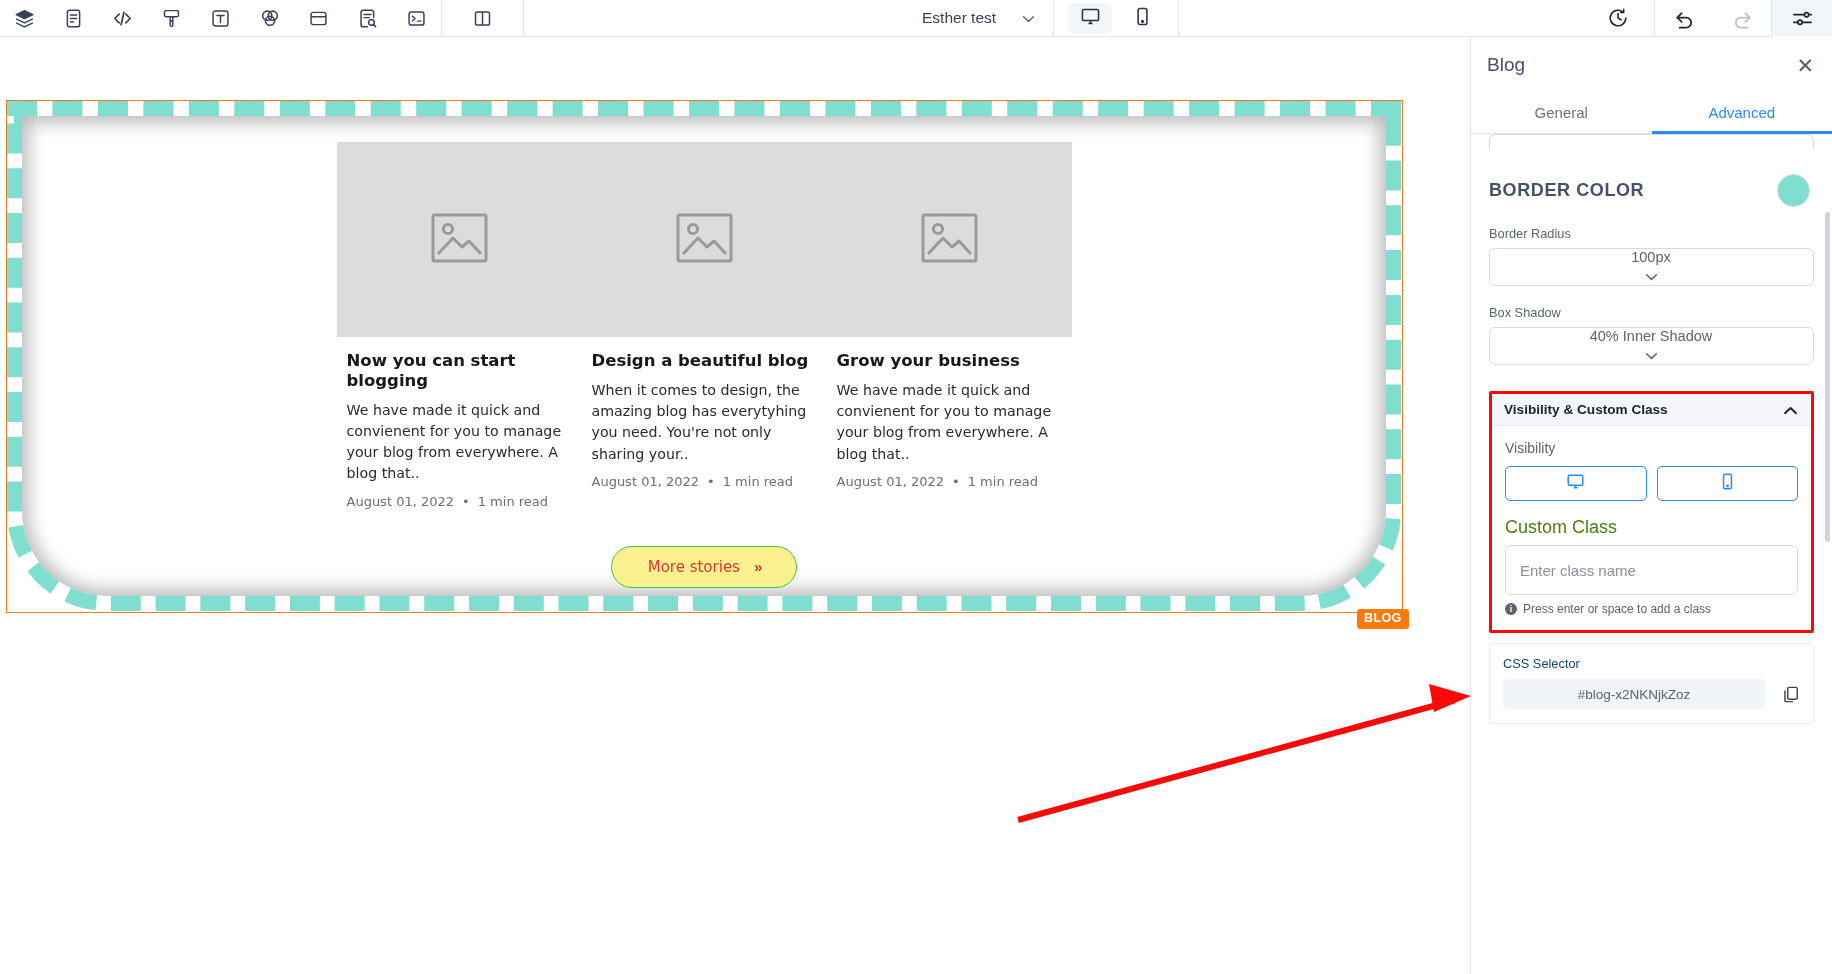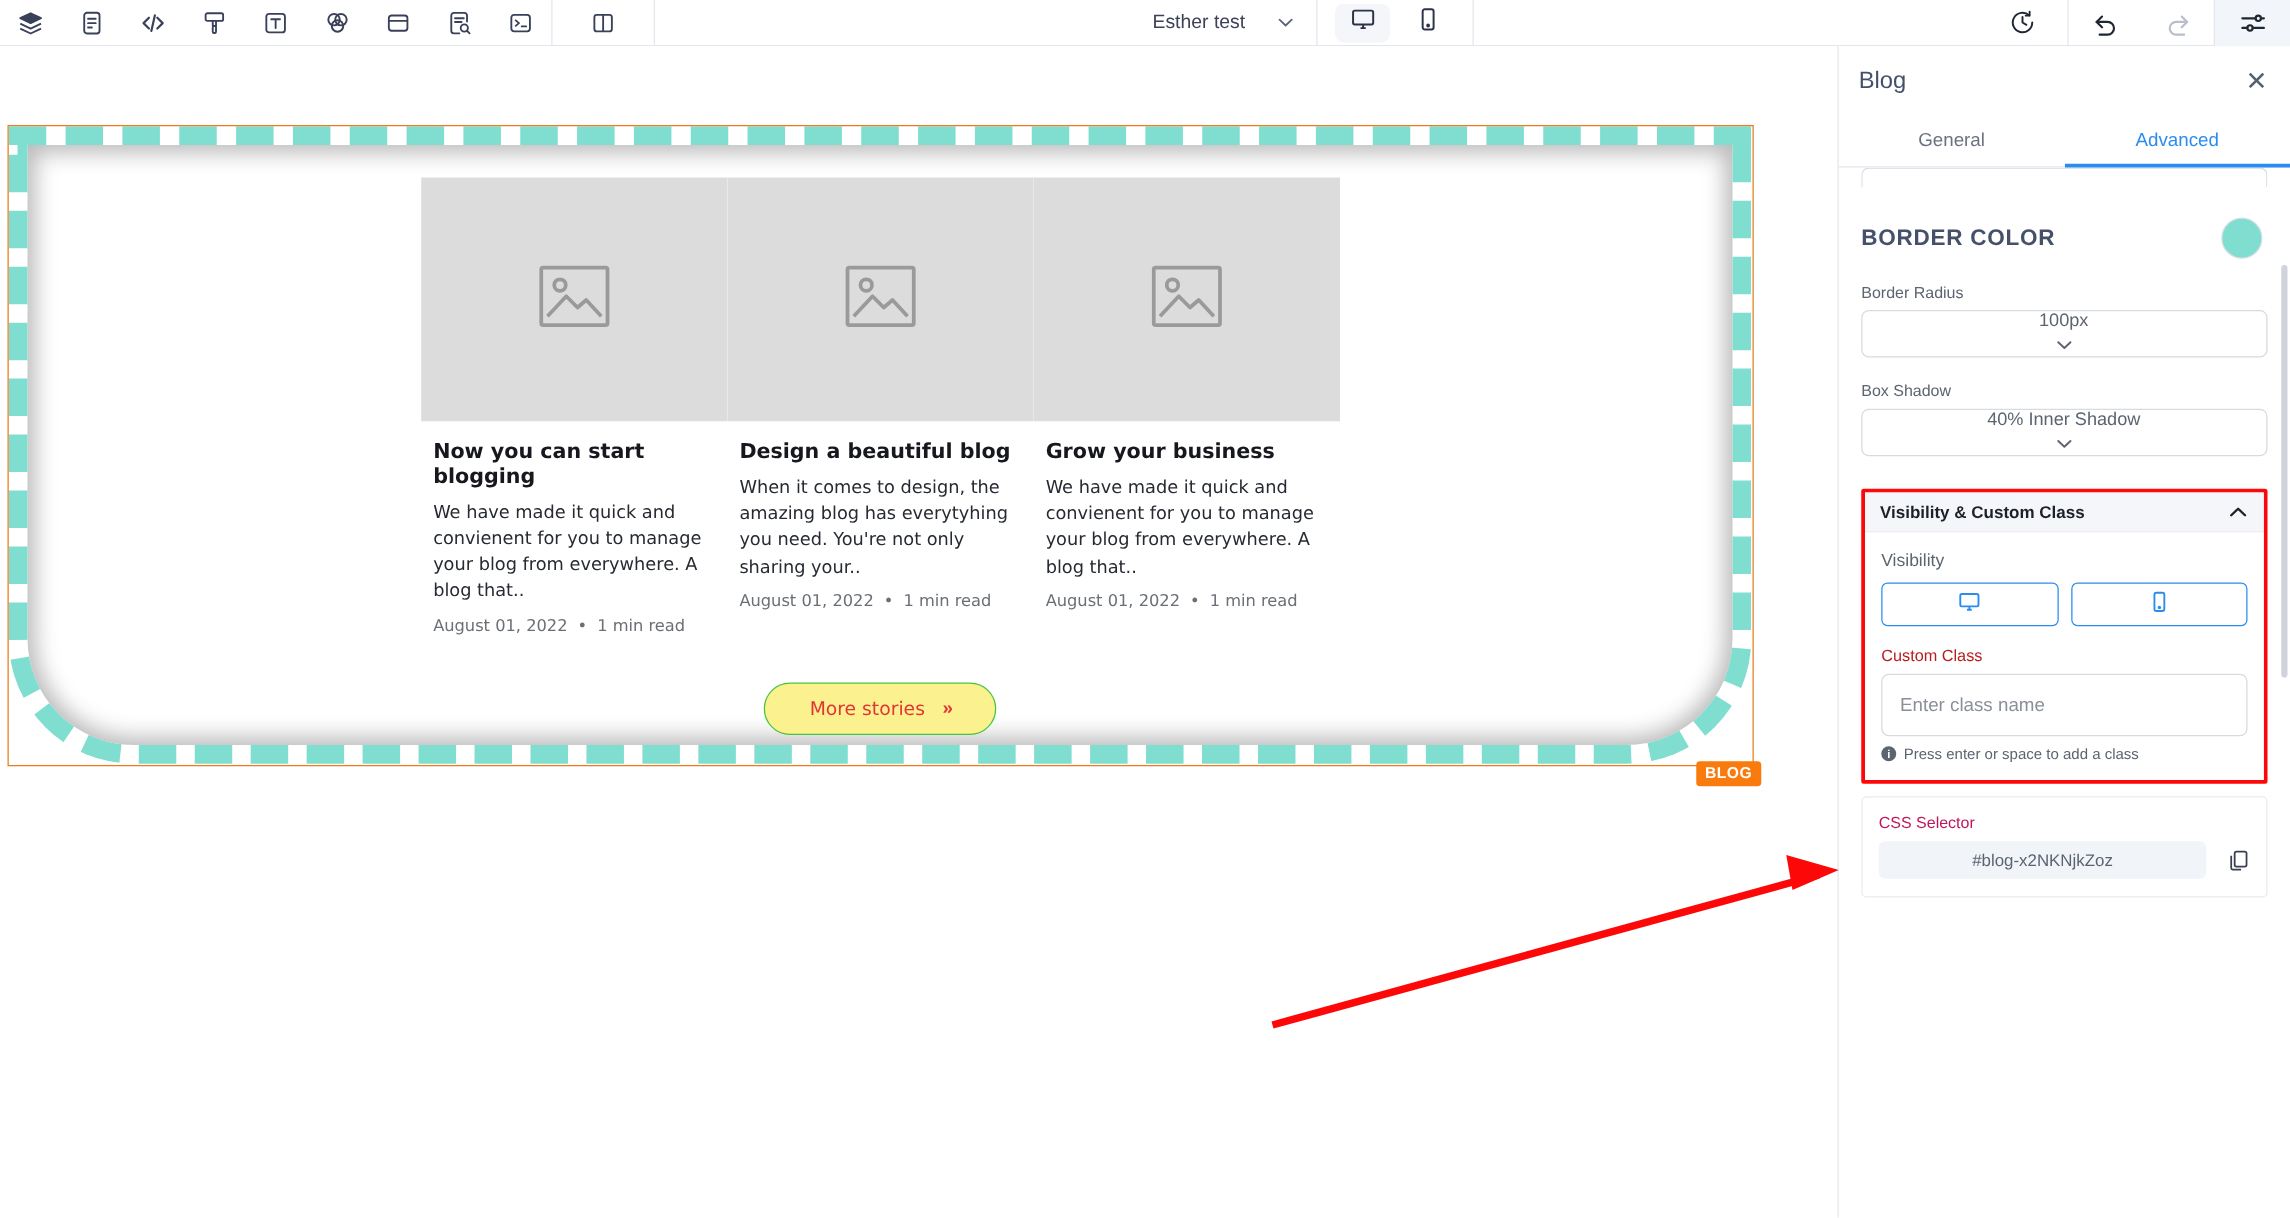--- a/index.html
+++ b/index.html
@@ -217,21 +217,21 @@
 
   .vis-label { font-size: 14px; color: #5c6470; margin-bottom: 10px; display: block; }
   .vis-row { display: flex; gap: 10px; }
   .vis-btn {
     flex: 1; height: 35px;
     border: 1.5px solid #2b8cf0; border-radius: 5px;
     display: flex; align-items: center; justify-content: center;
     cursor: pointer; background: #fff;
   }
 
-  .cc-label { font-size: 13px; color: #b91c1c; margin: 16px 0 7px 0; display: block; }
+  .cc-label { font-size: 18px; color: #4d7c0f; margin: 16px 0 7px 0; display: block; }
   .cc-input {
     width: 100%; height: 50px;
     border: 1px solid #d6dae1; border-radius: 6px;
     padding: 0 14px; font-size: 15px; color: #5c6470;
     font-family: "Liberation Sans", sans-serif;
     background: #fff; outline: none;
   }
   .cc-input::placeholder { color: #8a909a; }
   .cc-hint {
     display: flex; align-items: center; gap: 6px;
@@ -241,21 +241,21 @@
     width: 12px; height: 12px; border-radius: 50%;
     background: #5c6470; color: #fff; font-size: 9px;
     display: flex; align-items: center; justify-content: center;
     font-weight: 700; flex: 0 0 12px; line-height: 1;
   }
 
   .css-card {
     margin-top: 10px; border: 1px solid #e8ebf0; border-radius: 4px;
     padding: 12px 13px 14px 13px; background: #fff;
   }
-  .css-label { font-size: 12.8px; color: #be185d; margin-bottom: 8px; display: block; }
+  .css-label { font-size: 12.8px; color: #0c4a6e; margin-bottom: 8px; display: block; }
   .css-row { display: flex; align-items: center; gap: 16px; justify-content: space-between; }
   .css-pill {
     flex: 1; height: 30px; background: #f1f5f9; border-radius: 5px;
     display: flex; align-items: center; justify-content: center;
     font-size: 13.5px; color: #5c6470;
   }
   .copy-btn { cursor: pointer; display: flex; align-items: center; }
 
   
   .panel-scrollbar {

